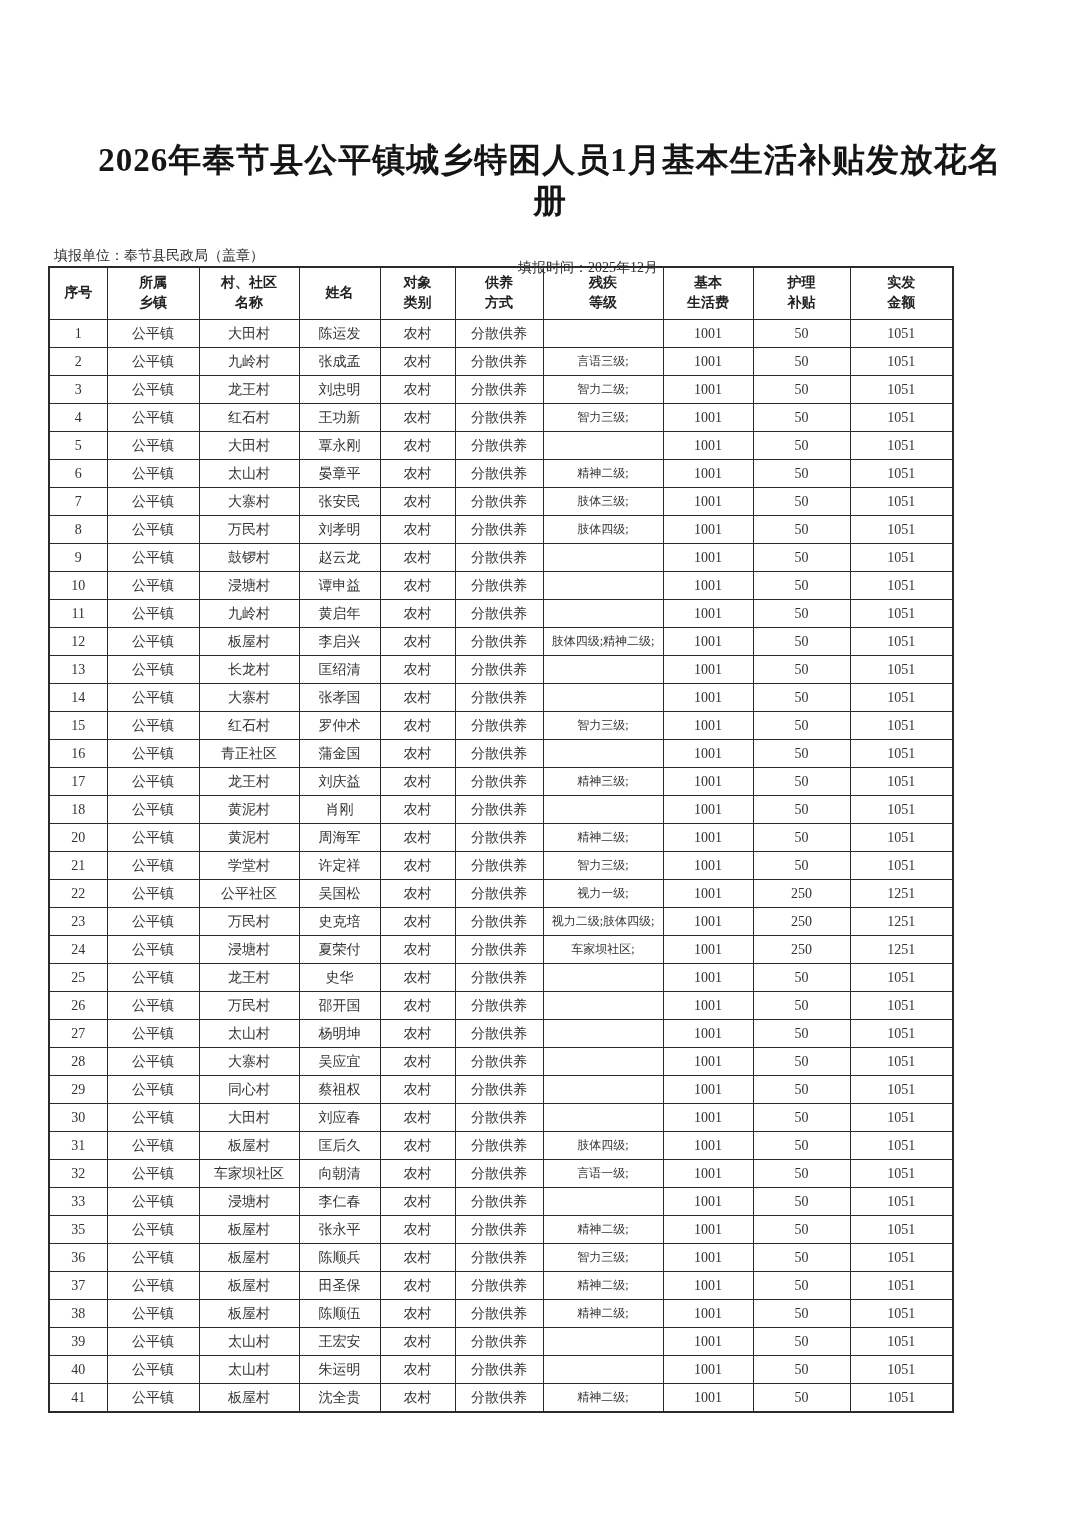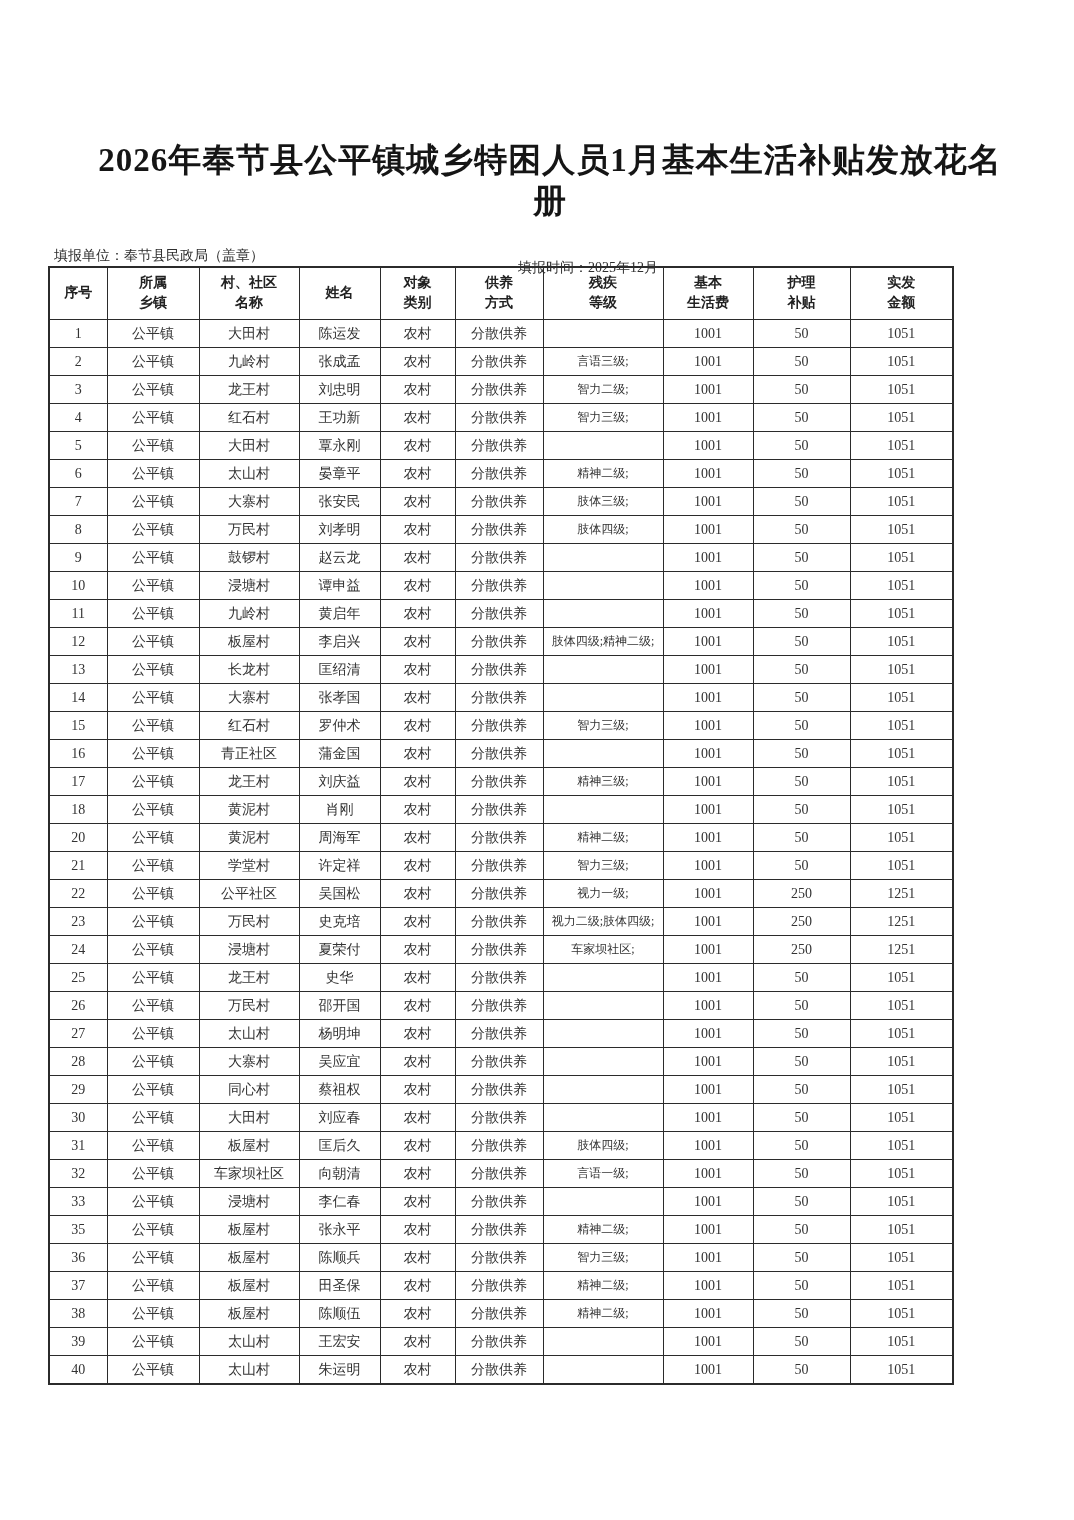--- a/index.html
+++ b/index.html
@@ -565,15 +565,27 @@
           <td class="cell-township">公平镇</td>
           <td class="cell-village">太山村</td>
           <td class="cell-person-name">朱运明</td>
           <td class="cell-category">农村</td>
           <td class="cell-support-type">分散供养</td>
           <td class="cell-disability"></td>
           <td class="cell-basic-living">1001</td>
           <td class="cell-care-subsidy">50</td>
           <td class="cell-actual-amount">1051</td>
         </tr>
+        <tr>
+          <td class="cell-index">41</td>
+          <td class="cell-township">公平镇</td>
+          <td class="cell-village">板屋村</td>
+          <td class="cell-person-name">沈全贵</td>
+          <td class="cell-category">农村</td>
+          <td class="cell-support-type">分散供养</td>
+          <td class="cell-disability">精神二级;</td>
+          <td class="cell-basic-living">1001</td>
+          <td class="cell-care-subsidy">50</td>
+          <td class="cell-actual-amount">1051</td>
+        </tr>
       </tbody>
   </table>
 </div>
 
 </body></html>

